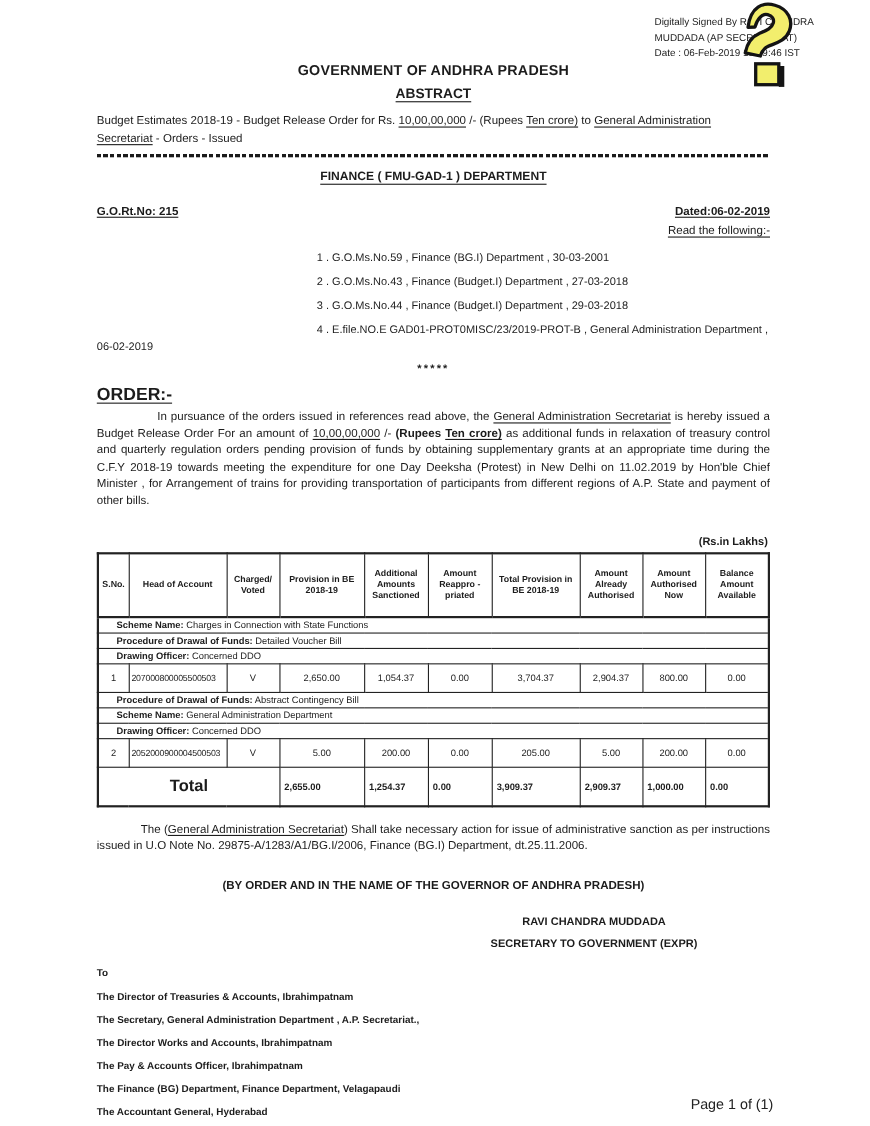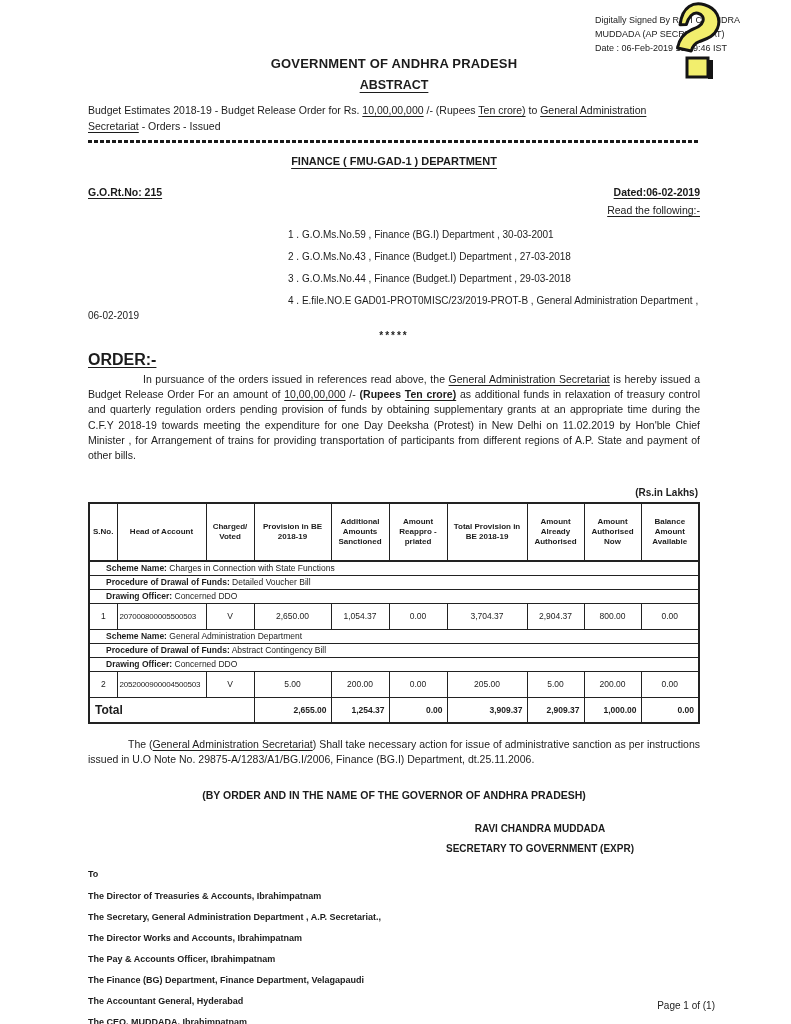--- a/index.html
+++ b/index.html
@@ -41,32 +41,32 @@
   table.budget { border-collapse:collapse; table-layout:fixed; width:612px; margin-top:4px;
                  border:2px solid #222; font-size:8.5px; }
   table.budget th, table.budget td { border:1px solid #222; vertical-align:middle; }
   table.budget th { font-size:8px; font-weight:bold; text-align:center; height:58px;
                     padding:2px 1px; border-bottom:2px solid #222; line-height:10px; }
   td.schemeline { padding:1px 3px 1px 16px; height:14px; font-size:8.5px; }
   td.schemeline .lbl { font-weight:bold; }
   td.num  { text-align:center; padding:2px 4px; height:26px; }
   td.ctr  { text-align:center; height:26px; }
   td.acct { font-size:8px; letter-spacing:-.2px; padding:2px 2px; }
-  td.total-lbl { text-align:left; font-weight:bold; font-size:12px; padding:2px 5px; height:26px; }
-  td.total-num { text-align:right; font-weight:bold; padding:2px 4px;margin-left:17px; }
+  td.total-lbl { text-align:center; font-weight:bold; font-size:15px; padding:2px 5px; height:36px; }
+  td.total-num { text-align:left; font-weight:bold; padding:2px 4px;margin-left:17px; }
 
   .closing   { font-size:10.5px; line-height:15.2px; text-align:justify; text-indent:40px; margin-top:13px; }
   .by-order  { text-align:center; font-size:10.5px; font-weight:bold; margin-top:21px; }
   .sign-block{ width:260px; margin:22px 30px 0 auto; text-align:center;
                font-size:10px; font-weight:bold; }
   .sign-block .desig { margin-top:9px; }
   .to-label  { font-size:9px; font-weight:bold; margin-top:15px; }
   .recips    { margin-top:9px; font-size:9px; font-weight:bold; }
   .recips div{ line-height:17.5px; margin-bottom:3.5px; }
-  .page-num  { position:absolute; right:76px; bottom:13px; font-size:10px; color:#222;text-align:center; }
+  .page-num  { position:absolute; right:88px; bottom:13px; font-size:13px; color:#222;text-align:center; }
 </style>
 </head>
 <body>
 
 <div class="page">
 
   <div class="sig-block">
     <div>Digitally Signed By RAVI CHANDRA</div>
     <div>MUDDADA  (AP SECRETARIAT)</div>
     <div>Date : 06-Feb-2019 19:19:46 IST</div>
@@ -153,24 +153,24 @@
         <td class="num">2,650.00</td>
         <td class="num">1,054.37</td>
         <td class="num">0.00</td>
         <td class="num">3,704.37</td>
         <td class="num">2,904.37</td>
         <td class="num">800.00</td>
         <td class="num">0.00</td>
       </tr>
 
       <tr>
+            <td class="schemeline" colspan="10"><span class="lbl">Procedure of Drawal of Funds:</span><span> Abstract Contingency Bill</span></td>
+          </tr>
+      <tr>
             <td class="schemeline" colspan="10"><span class="lbl">Scheme Name:</span><span> General Administration Department</span></td>
-          </tr>
-      <tr>
-            <td class="schemeline" colspan="10"><span class="lbl">Procedure of Drawal of Funds:</span><span> Abstract Contingency Bill</span></td>
           </tr>
       <tr>
             <td class="schemeline" colspan="10"><span class="lbl">Drawing Officer:</span><span> Concerned DDO</span></td>
           </tr>
       <tr>
         <td class="ctr">2</td>
         <td class="acct">2052000900004500503</td>
         <td class="ctr">V</td>
         <td class="num">5.00</td>
         <td class="num">200.00</td>

